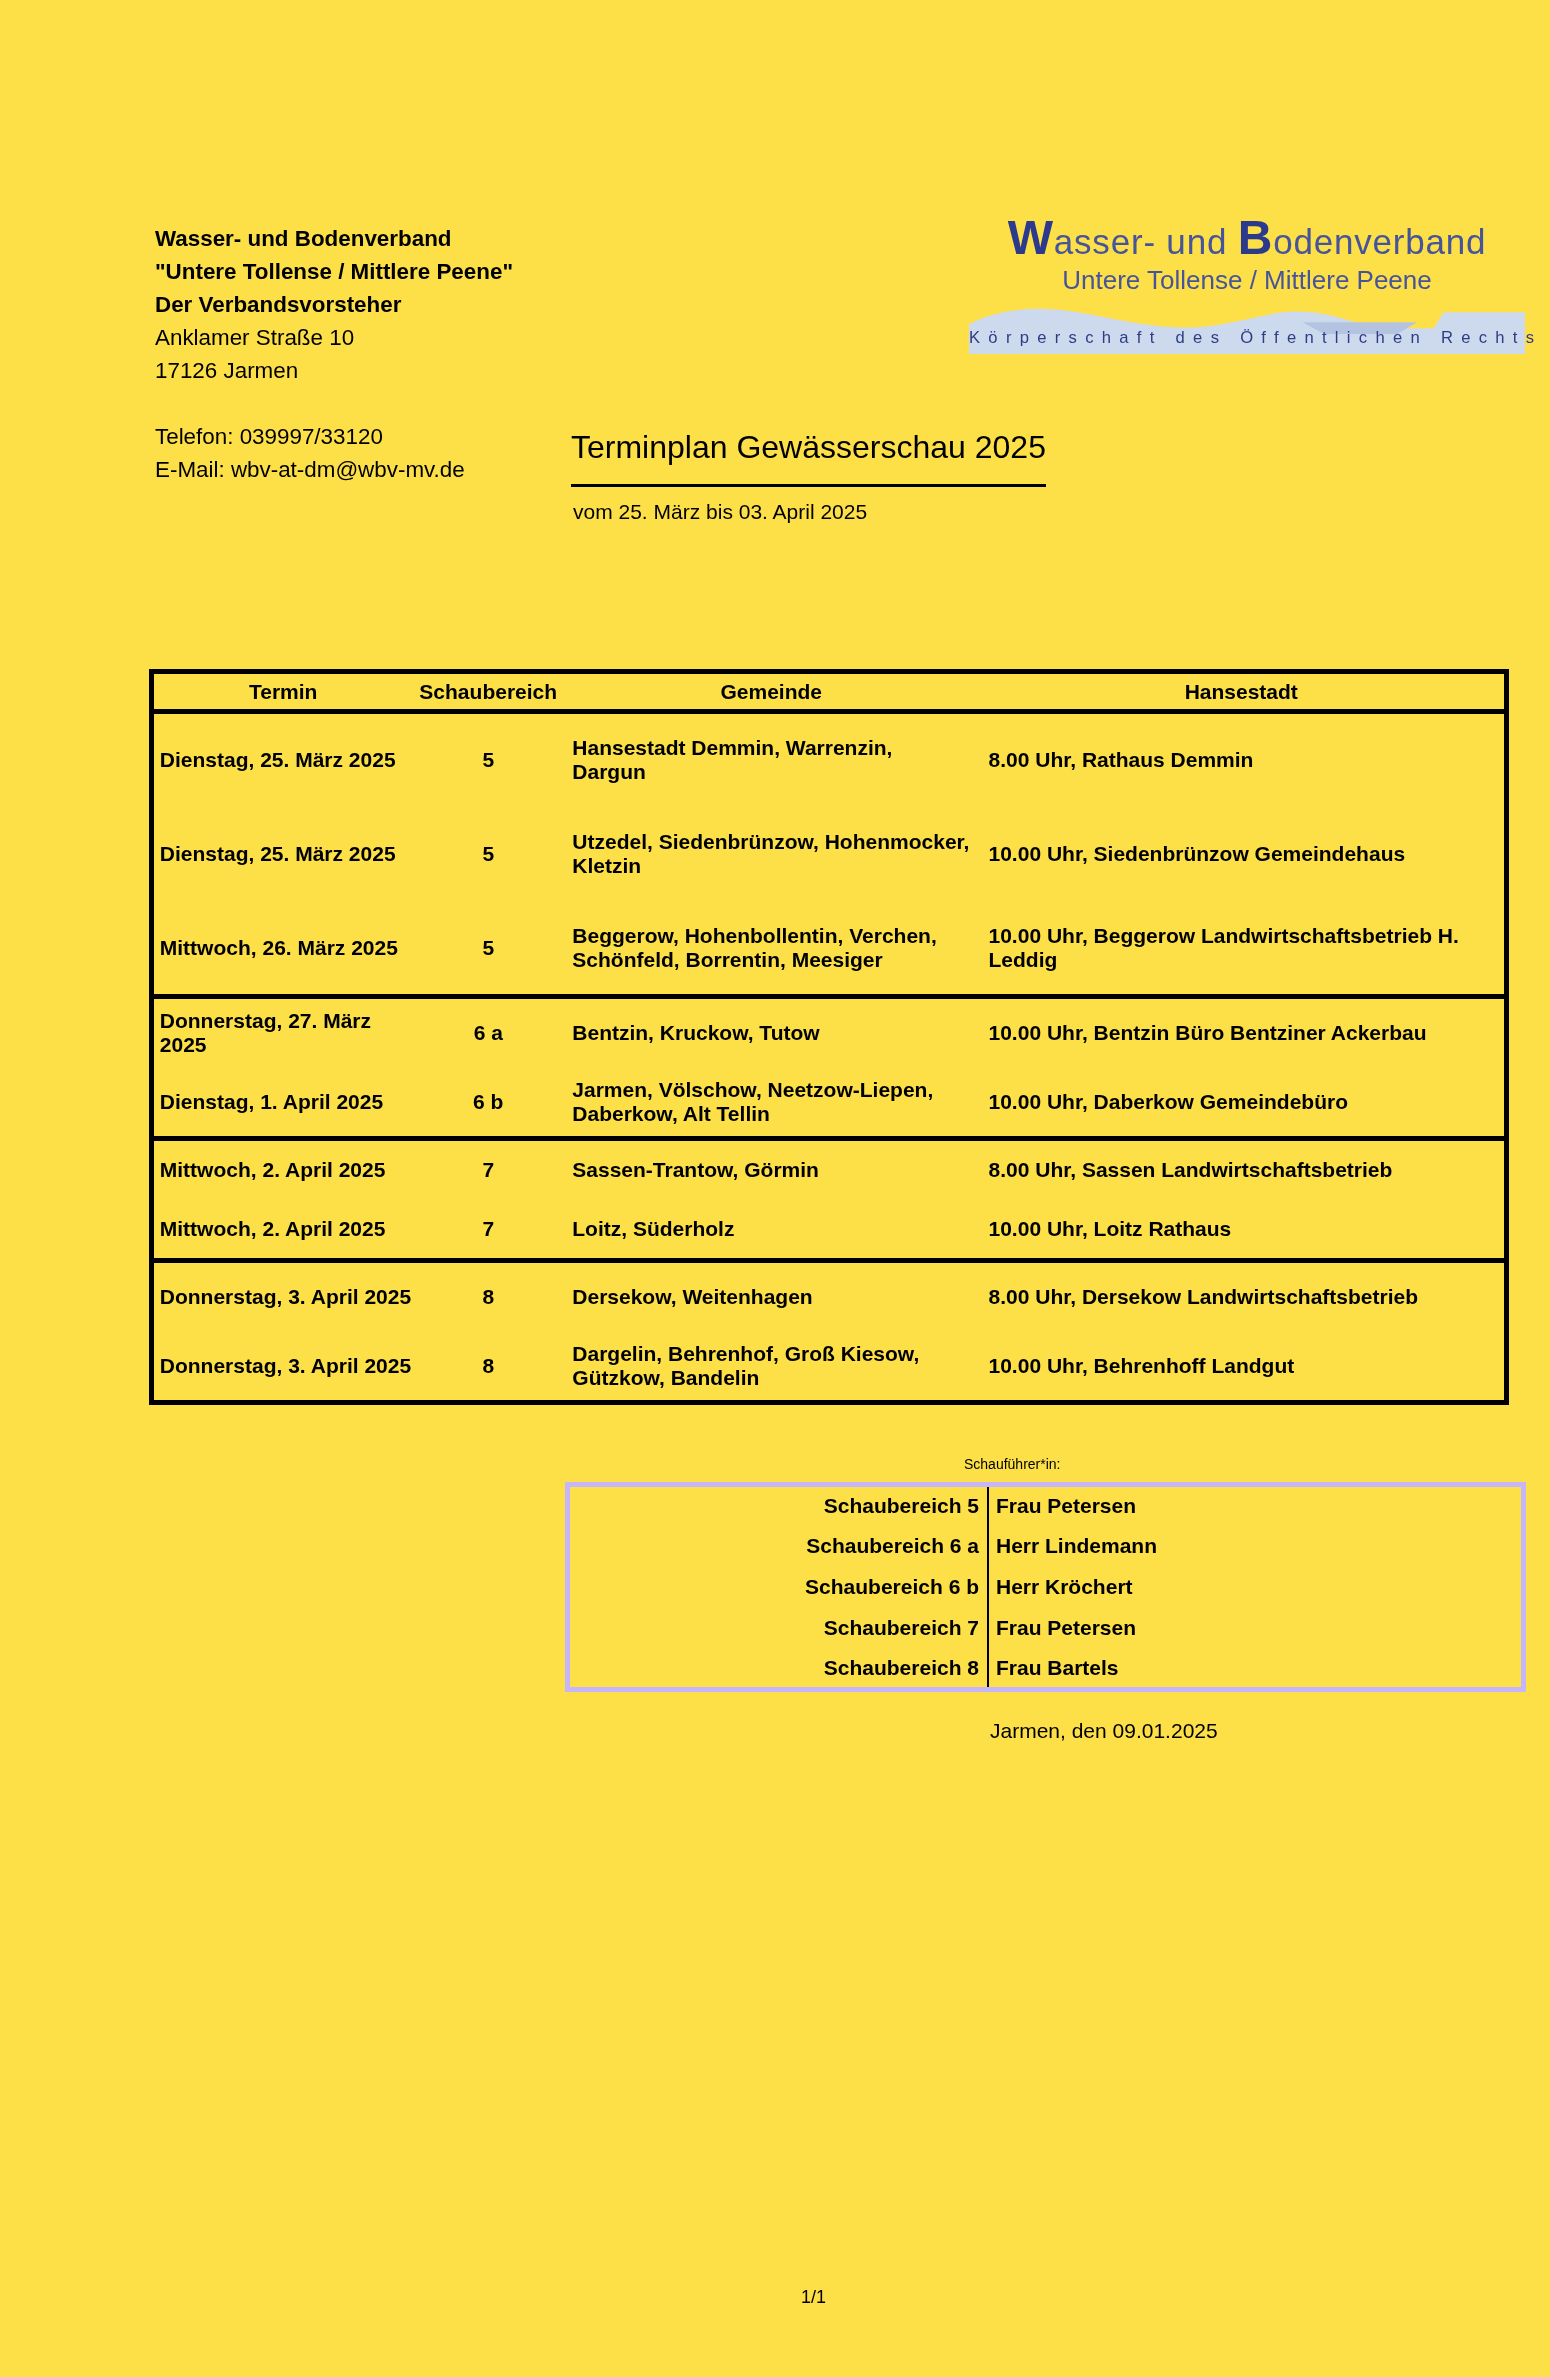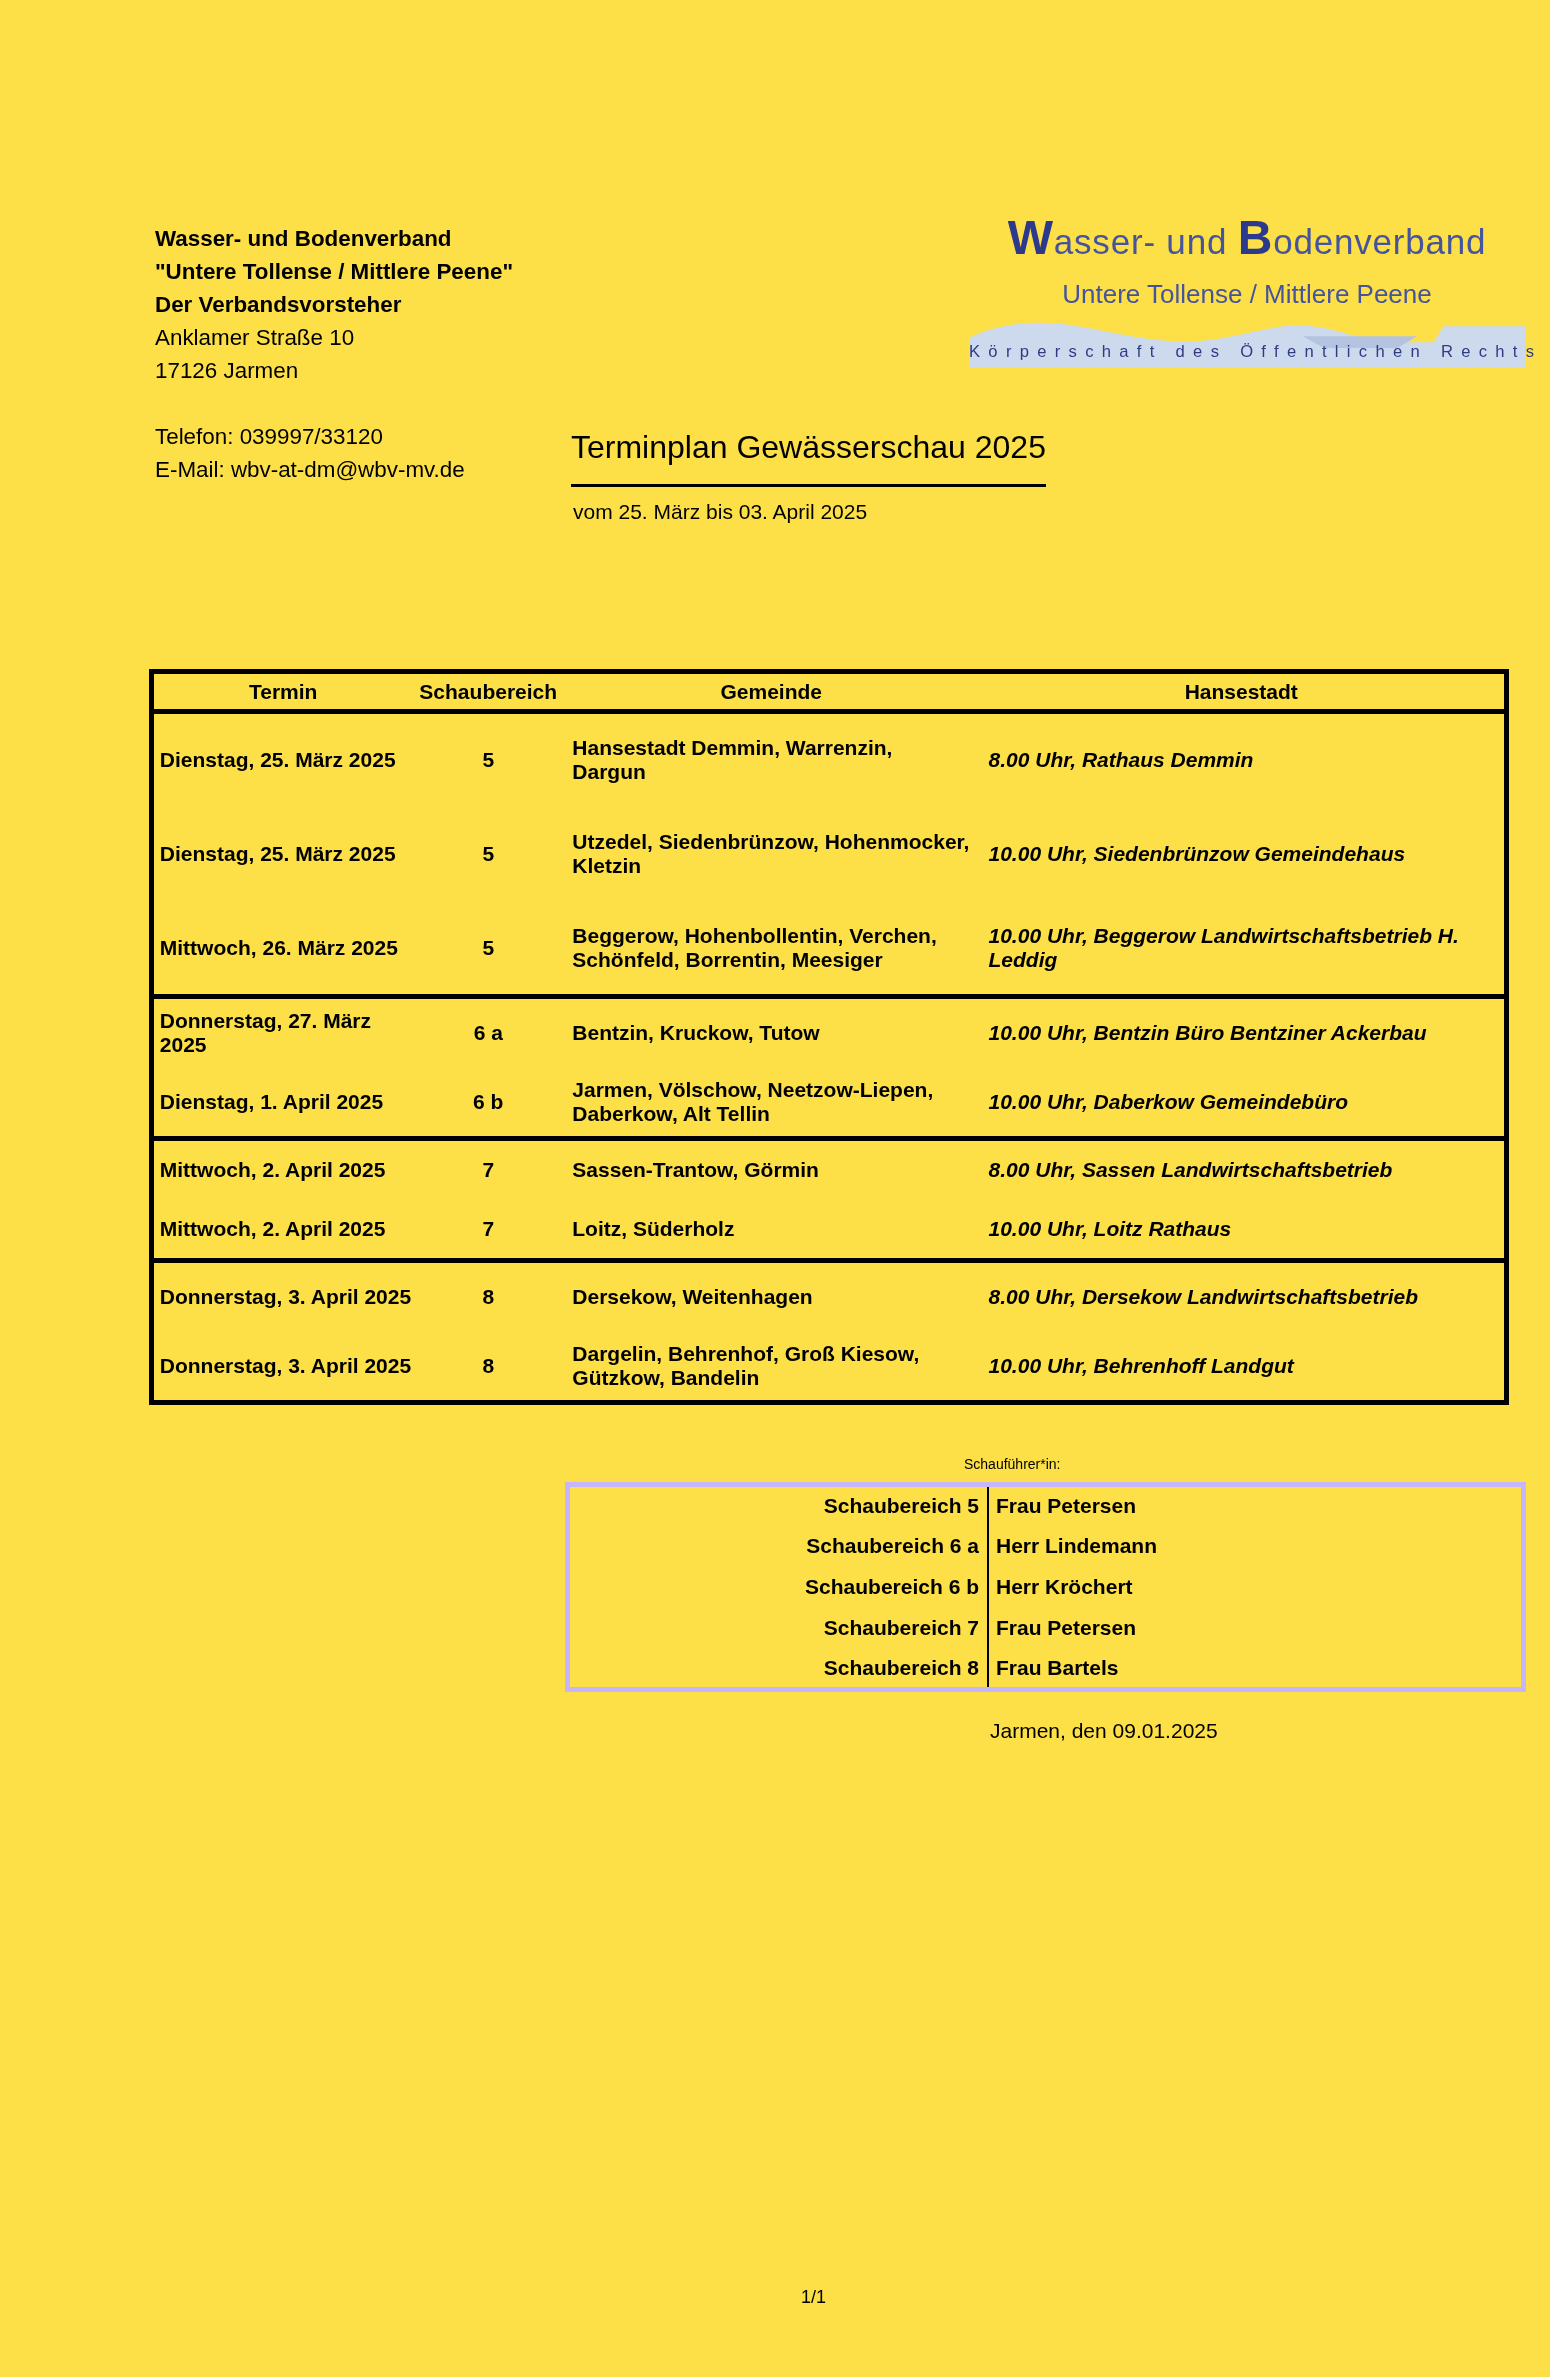--- a/index.html
+++ b/index.html
@@ -43,21 +43,21 @@
   }
   .logo-initial {
     font-size: 48px;
     font-weight: bold;
     color: #2c3a8e;
   }
   .logo-line2 {
     text-align: center;
     font-size: 26px;
     color: #46549b;
-    margin-top: 14px;
+    margin-top: 0;
   }
   .logo-band {
     position: relative;
     height: 55px;
     margin-top: 3.3px;
   }
   .logo-band svg { position: absolute; inset: 0; width: 100%; height: 100%; }
   .band-text {
     position: absolute;
     left: 0; right: 0; bottom: 5.8px;
@@ -102,21 +102,21 @@
     text-align: center;
     vertical-align: middle;
     border-bottom: 5px solid #000;
     font-size: 21px;
   }
   table.schedule tbody + tbody { border-top: 5.8px solid #000; }
   table.schedule td { vertical-align: middle; }
   td.c-termin  { padding-left: 5.8px; }
   td.c-bereich { text-align: center; }
   td.c-gemeinde { padding-left: 8.3px; padding-right: 8.3px; }
-  td.c-treff   { padding-left: 10px; padding-right: 6.6px; font-style: italic; }
+  td.c-treff   { padding-left: 10px; padding-right: 6.6px; }
   tbody.sec-1 tr { height: 95px; }
   tbody.sec-2 tr { height: 71px; }
   tbody.sec-3 tr { height: 61px; }
   tbody.sec-4 tr { height: 71px; }
 
   
   .leaders-label {
     position: absolute;
     left: 964px;
     top: 1456px;

